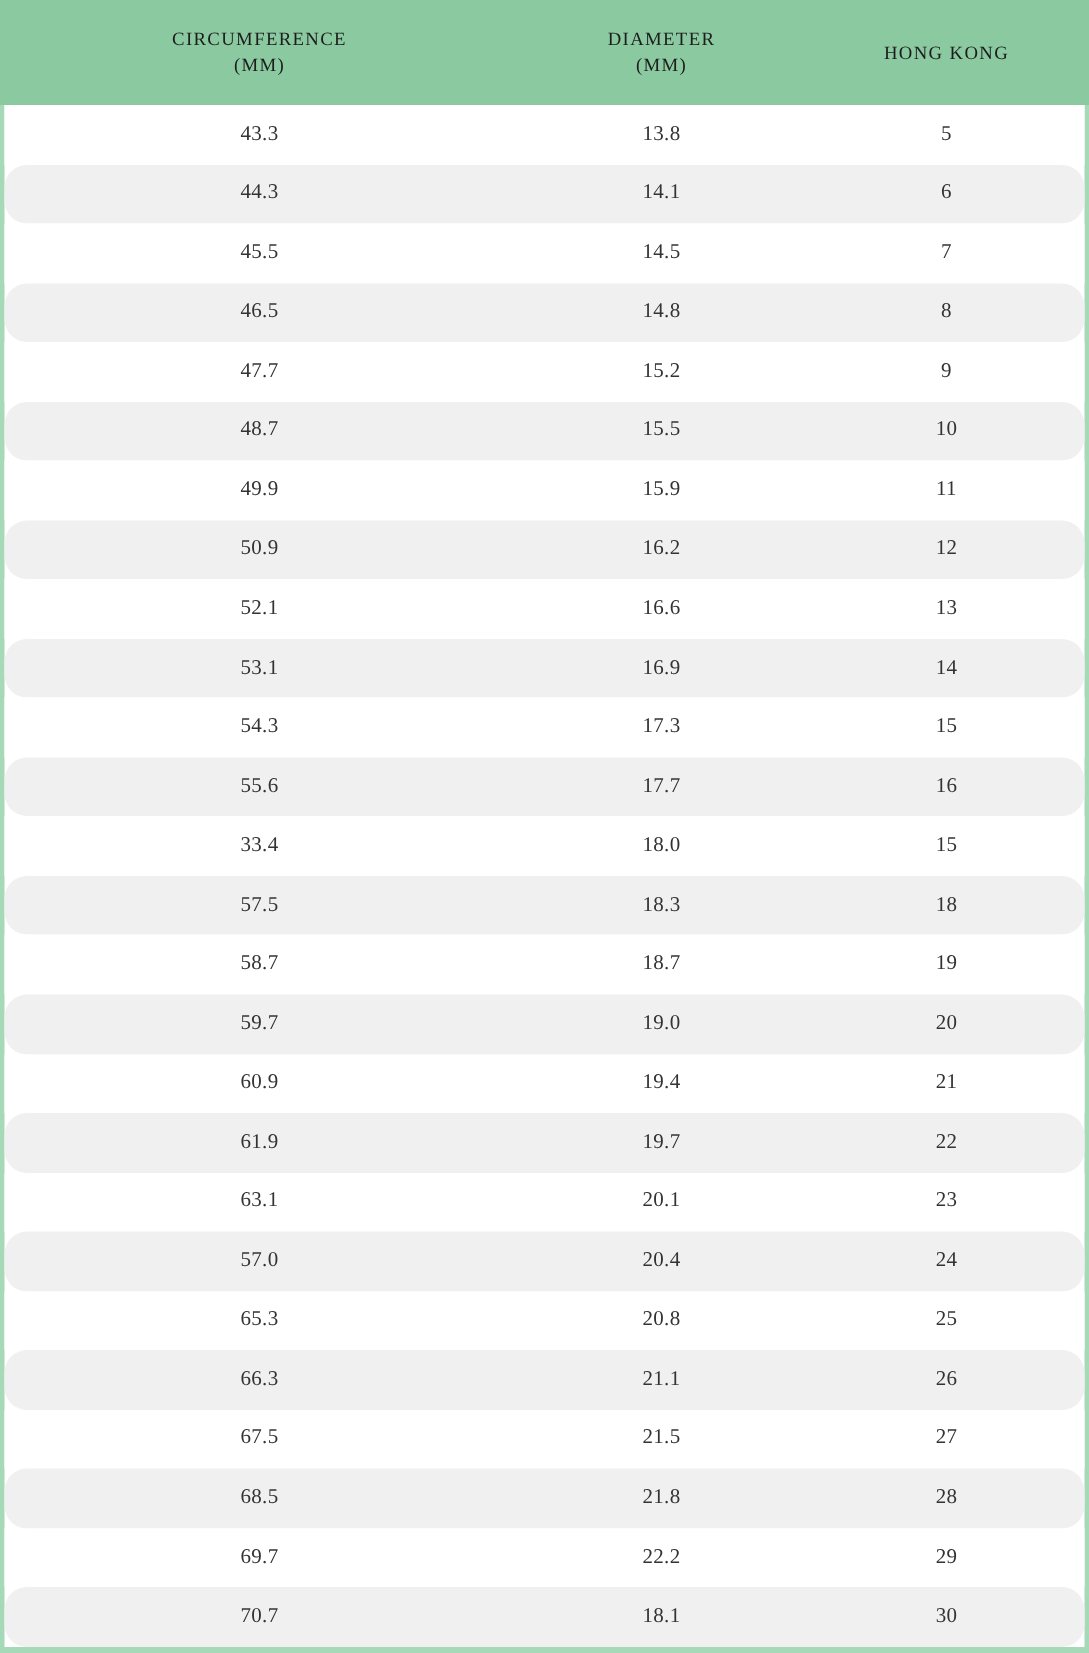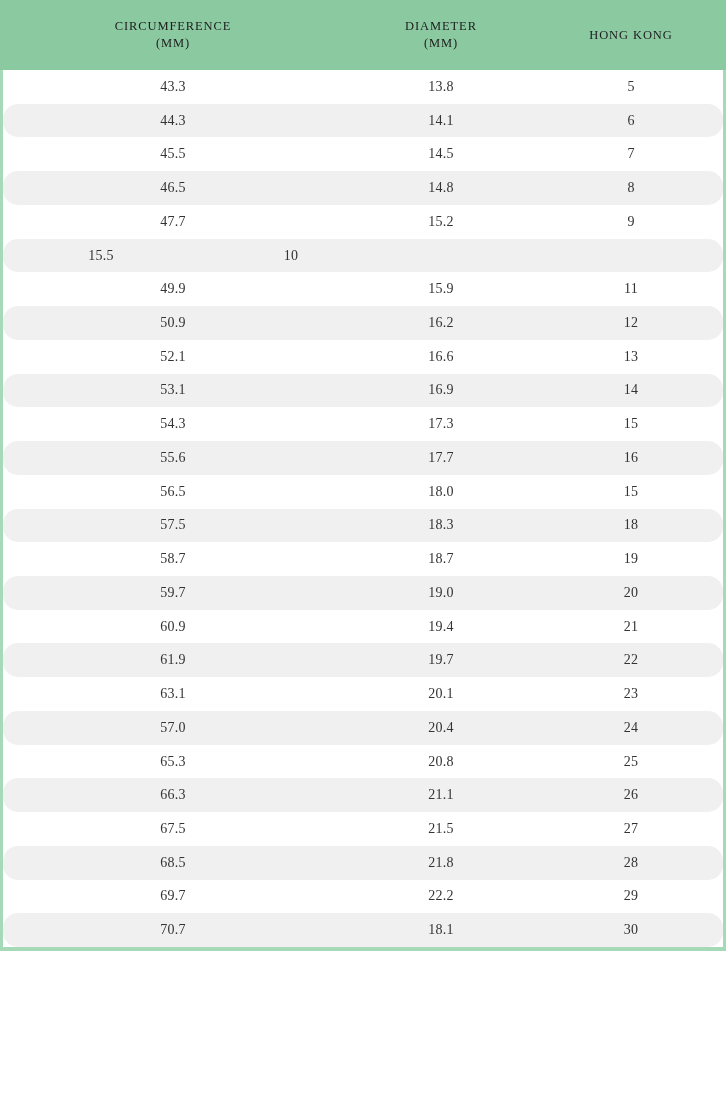--- a/index.html
+++ b/index.html
@@ -9,21 +9,21 @@
   }
   body {
     width: 726px;
     height: 1102px;
     font-family: "Liberation Serif", "DejaVu Serif", serif;
     overflow: hidden;
   }
 
   .ring-size-table {
     width: 726px;
-    height: 951px;
+    height: 1102px;
     box-sizing: border-box;
     border-left: 3px solid #a6d9b8;
     border-right: 3px solid #a6d9b8;
     border-bottom: 4px solid #a6d9b8;
     border-top: 0;
     background: #ffffff;
     display: flex;
     flex-direction: column;
   }
 
@@ -120,20 +120,21 @@
         <div class="cell col-1">46.5</div>
         <div class="cell col-2">14.8</div>
         <div class="cell col-3">8</div>
       </div>
       <div class="row">
         <div class="cell col-1">47.7</div>
         <div class="cell col-2">15.2</div>
         <div class="cell col-3">9</div>
       </div>
       <div class="row alt">
+        <div class="cell col-1">48.7</div>
         <div class="cell col-2">15.5</div>
         <div class="cell col-3">10</div>
       </div>
       <div class="row">
         <div class="cell col-1">49.9</div>
         <div class="cell col-2">15.9</div>
         <div class="cell col-3">11</div>
       </div>
       <div class="row alt">
         <div class="cell col-1">50.9</div>
@@ -154,21 +155,21 @@
         <div class="cell col-1">54.3</div>
         <div class="cell col-2">17.3</div>
         <div class="cell col-3">15</div>
       </div>
       <div class="row alt">
         <div class="cell col-1">55.6</div>
         <div class="cell col-2">17.7</div>
         <div class="cell col-3">16</div>
       </div>
       <div class="row">
-        <div class="cell col-1">56.5</div>
+        <div class="cell col-1">33.4</div>
         <div class="cell col-2">18.0</div>
         <div class="cell col-3">15</div>
       </div>
       <div class="row alt">
         <div class="cell col-1">57.5</div>
         <div class="cell col-2">18.3</div>
         <div class="cell col-3">18</div>
       </div>
       <div class="row">
         <div class="cell col-1">58.7</div>

